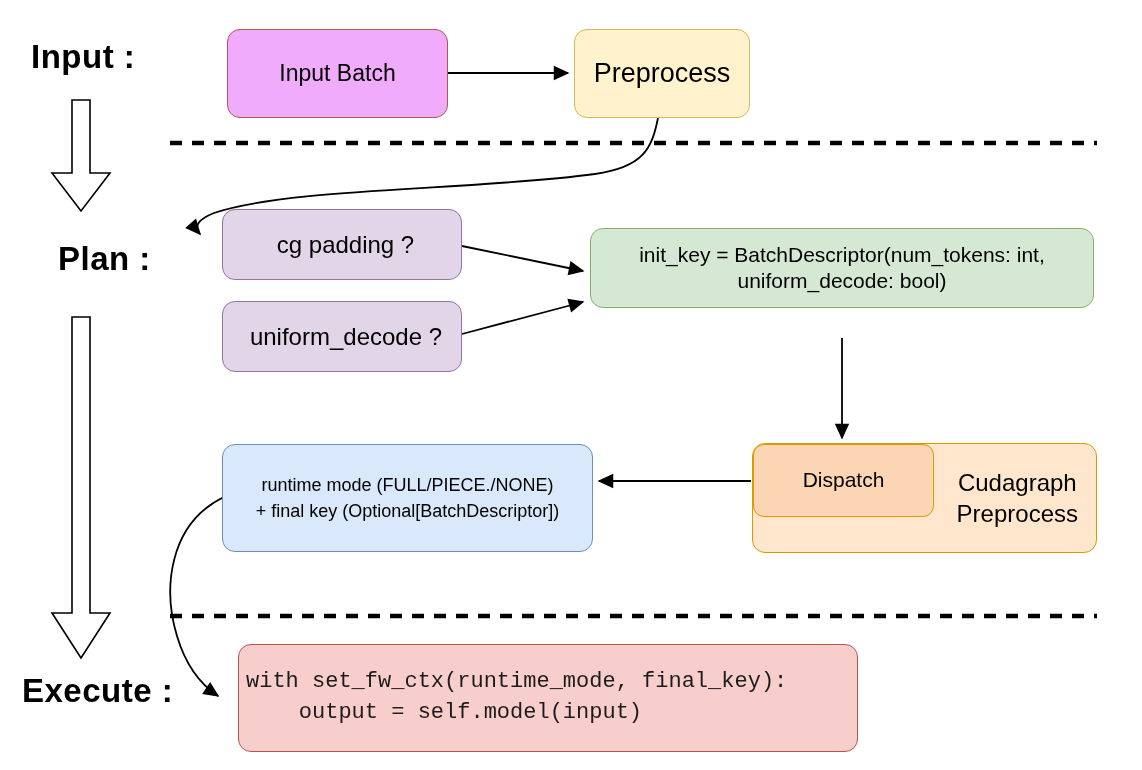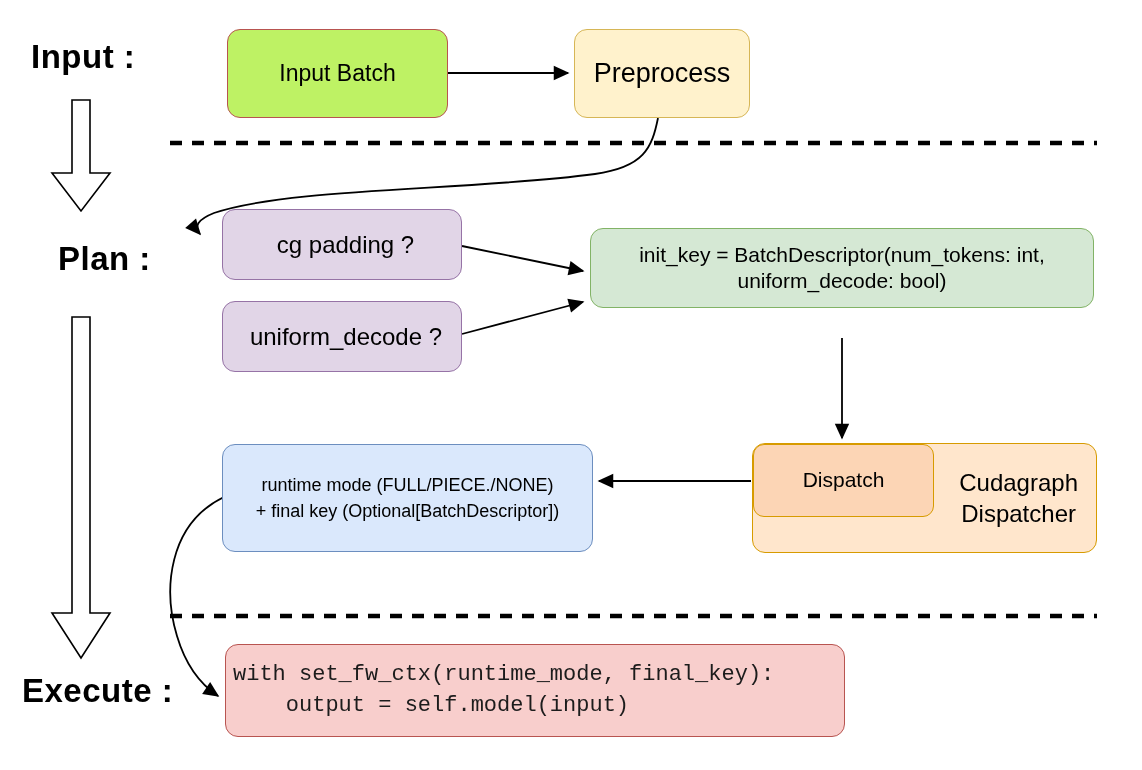--- a/index.html
+++ b/index.html
@@ -20,21 +20,21 @@
   .node-input-batch{left:227px;top:29px;width:221px;height:89px;font-size:23px;}
   .node-preprocess{left:574px;top:29px;width:176px;height:89px;font-size:27px;}
   .node-cg-padding{left:222px;top:209px;width:240px;height:71px;font-size:24px;}
   .node-uniform-decode{left:222px;top:301px;width:240px;height:71px;font-size:24px;padding-left:8px;}
   .node-init-key{left:590px;top:228px;width:504px;height:80px;font-size:21px;}
   .node-cudagraph{left:752px;top:443px;width:345px;height:110px;font-size:24px;
     justify-content:flex-end;padding-right:18px;line-height:1.3;}
   .node-dispatch{left:753px;top:444px;width:181px;height:73px;font-size:21px;border-radius:11px;}
   .node-runtime{left:222px;top:444px;width:371px;height:108px;font-size:18px;line-height:1.45;}
   .node-code{
-    left:225px;top:644px;width:620px;height:93px;font-size:22px;
+    left:238px;top:644px;width:620px;height:108px;font-size:22px;
     font-family:"Liberation Mono",monospace;white-space:pre;
     justify-content:flex-start;text-align:left;padding-left:7px;line-height:1.4;
     color:#1c1c1c;
   }
   .lbl-input{left:31px;top:38px;}
   .lbl-plan{left:58px;top:240px;}
   .lbl-execute{left:22px;top:672px;}
 </style>
 </head>
 <body>
@@ -66,33 +66,33 @@
 
     <line x1="751" y1="481" x2="599" y2="481" fill="none" stroke-width="1.8" marker-end="url(#ah)" style="stroke: rgb(0, 0, 0);"></line>
 
     <path d="M 224,497 C 168,524 163,590 177,636 C 185,663 200,684 218,696" fill="none" stroke-width="1.8" marker-end="url(#ah)" style="stroke: rgb(0, 0, 0);"></path>
   </svg>
 
   <div class="seclabel lbl-input">Input :</div>
   <div class="seclabel lbl-plan">Plan :</div>
   <div class="seclabel lbl-execute">Execute :</div>
 
-  <div class="node node-input-batch" style="background-color: #bef264; border-color: rgb(184, 84, 80);">Input Batch</div>
+  <div class="node node-input-batch" style="background-color: #f0abfc; border-color: rgb(184, 84, 80);">Input Batch</div>
 
   <div class="node node-preprocess" style="background-color: rgb(255, 242, 204); border-color: rgb(214, 182, 86);">Preprocess</div>
 
   <div class="node node-cg-padding" style="background-color: rgb(225, 213, 231); border-color: rgb(150, 115, 166); padding-left: 7px;">cg padding ?</div>
 
   <div class="node node-uniform-decode" style="background-color: rgb(225, 213, 231); border-color: rgb(150, 115, 166);">uniform_decode ?</div>
 
   <div class="node node-init-key" style="background-color: rgb(213, 232, 212); border-color: rgb(130, 179, 102);">init_key = BatchDescriptor(num_tokens: int,
 uniform_decode: bool)</div>
 
   <div class="node node-cudagraph" style="background-color: rgb(255, 230, 204); border-color: rgb(215, 155, 0);">Cudagraph
-Dispatcher</div>
+Preprocess</div>
 
   <div class="node node-dispatch" style="background-color: rgb(252, 213, 181); border-color: rgb(215, 155, 0);">Dispatch</div>
 
   <div class="node node-runtime" style="background-color: rgb(218, 232, 252); border-color: rgb(108, 142, 191);">runtime mode (FULL/PIECE./NONE)
 + final key (Optional[BatchDescriptor])</div>
 
   <div class="node node-code" style="background-color: rgb(248, 206, 204); border-color: rgb(184, 84, 80);">with set_fw_ctx(runtime_mode, final_key):
     output = self.model(input)</div>
 
 </div>

